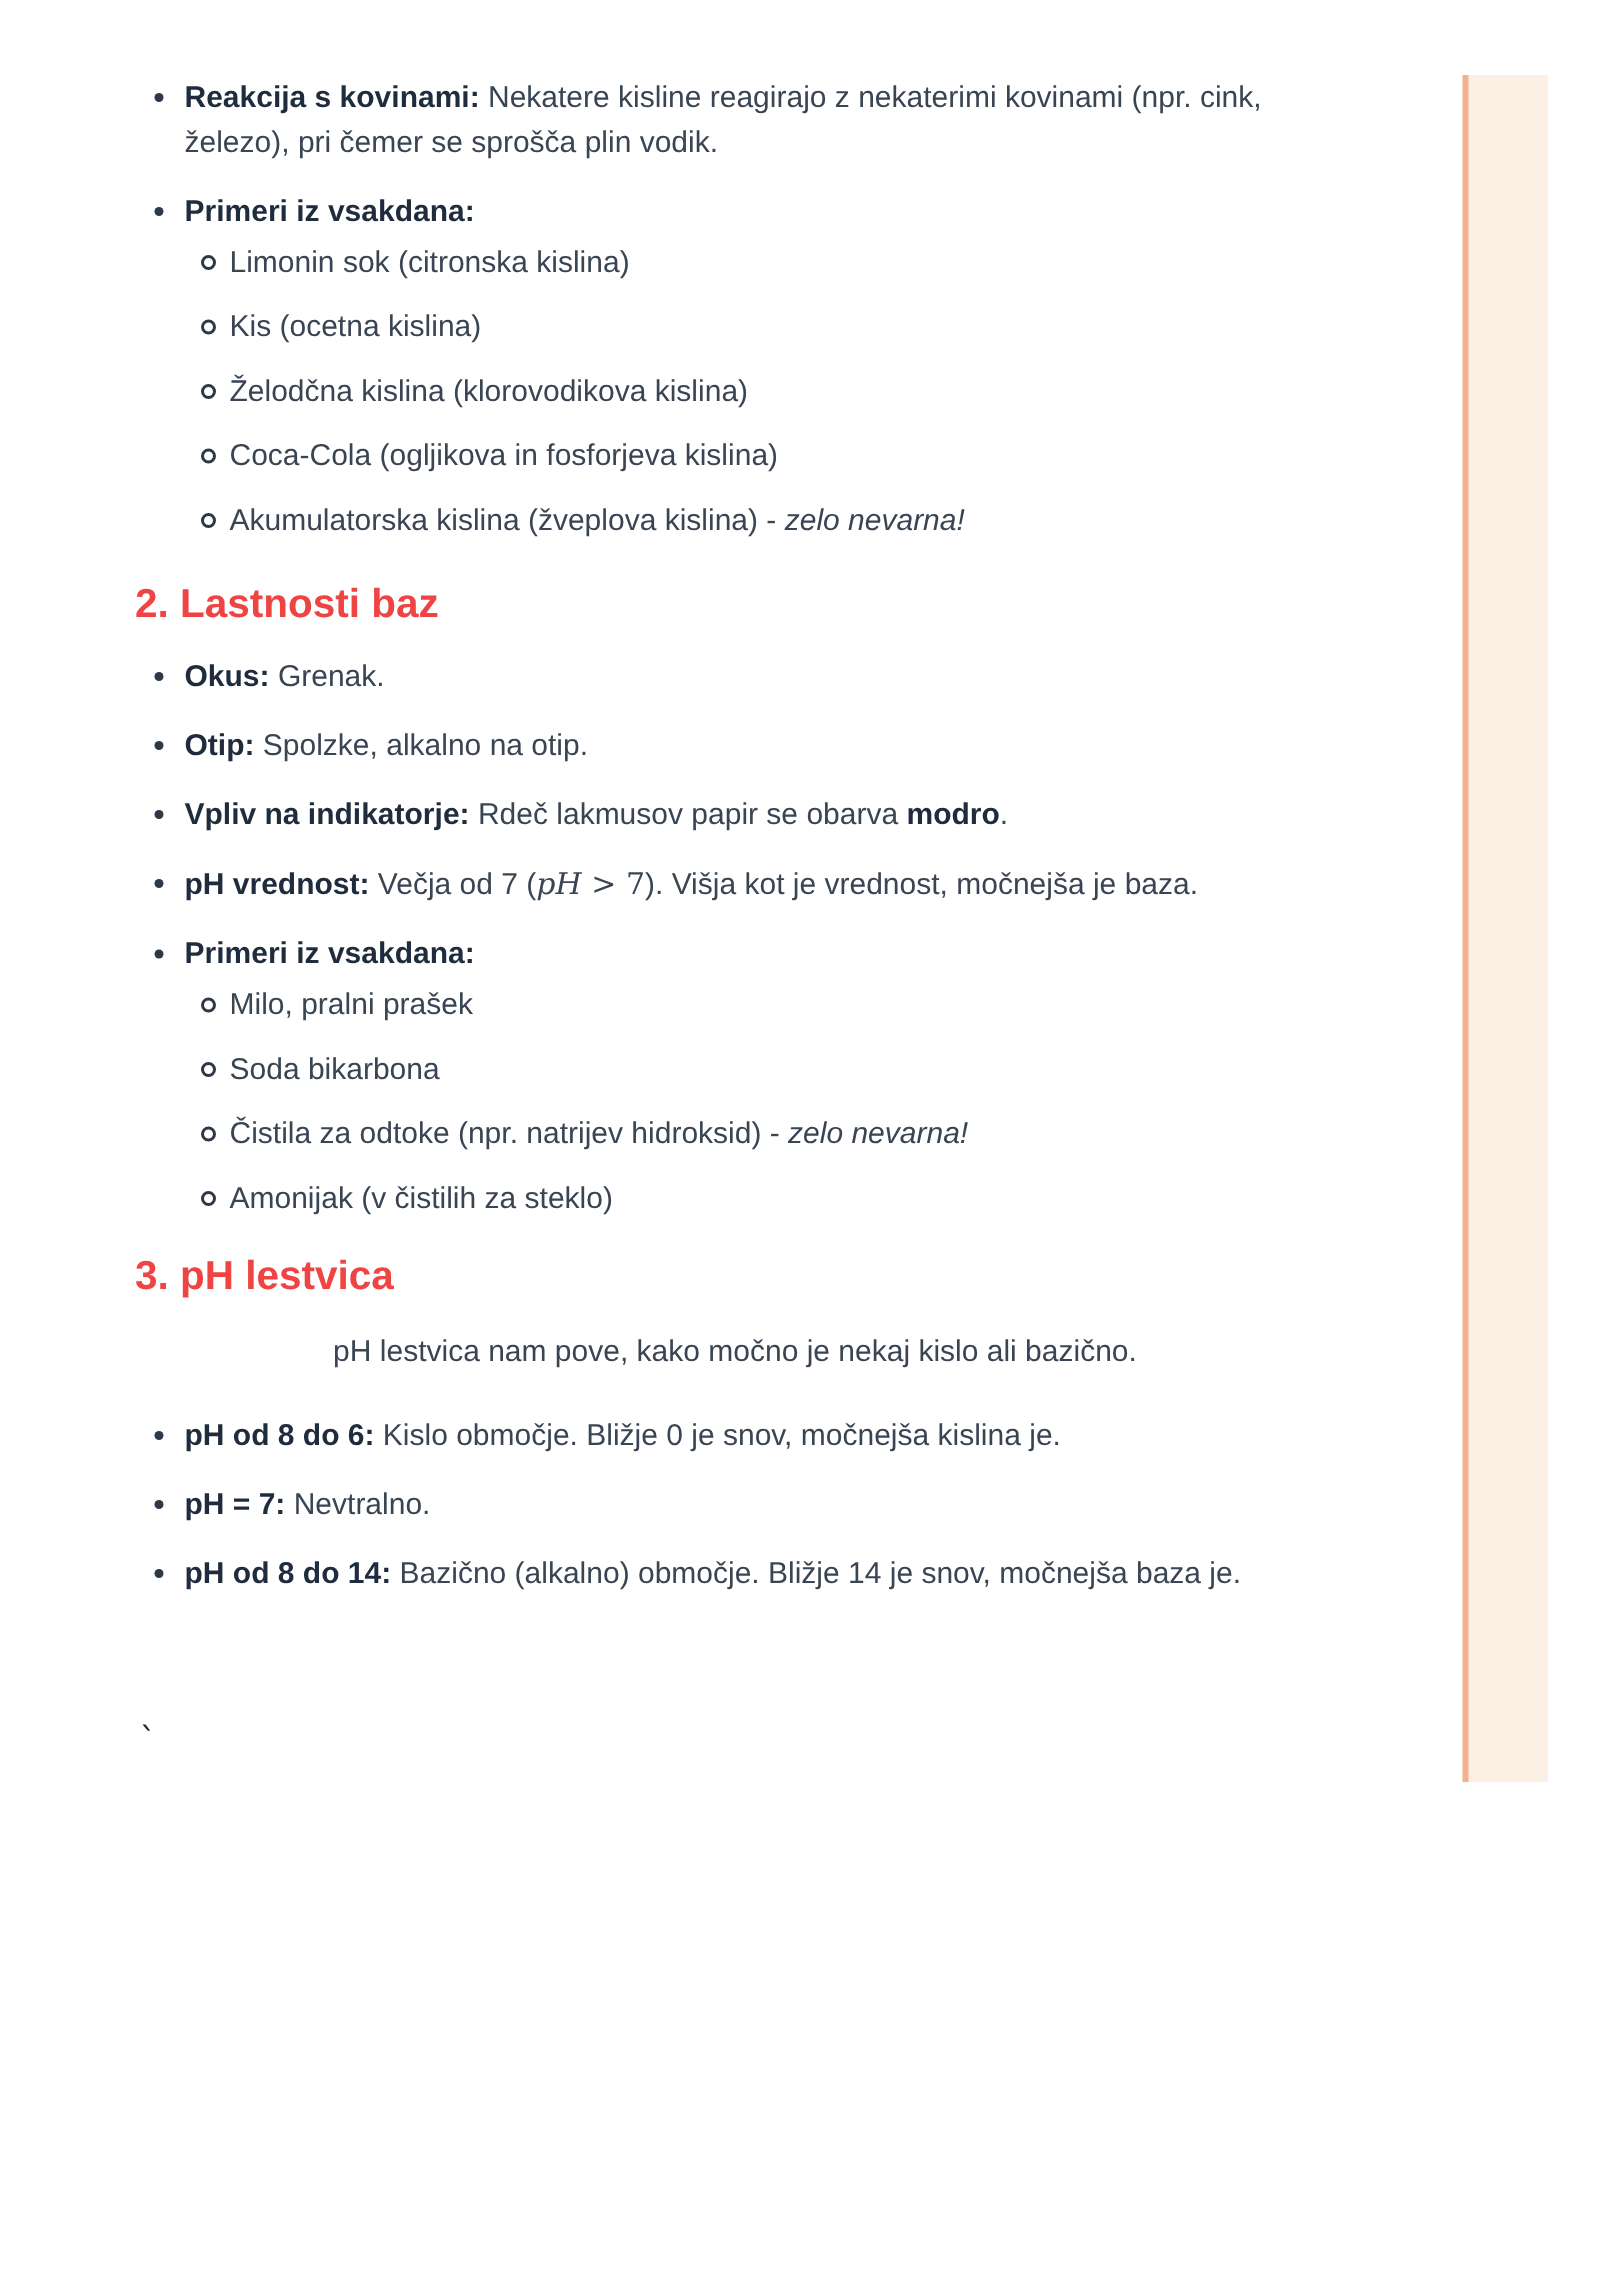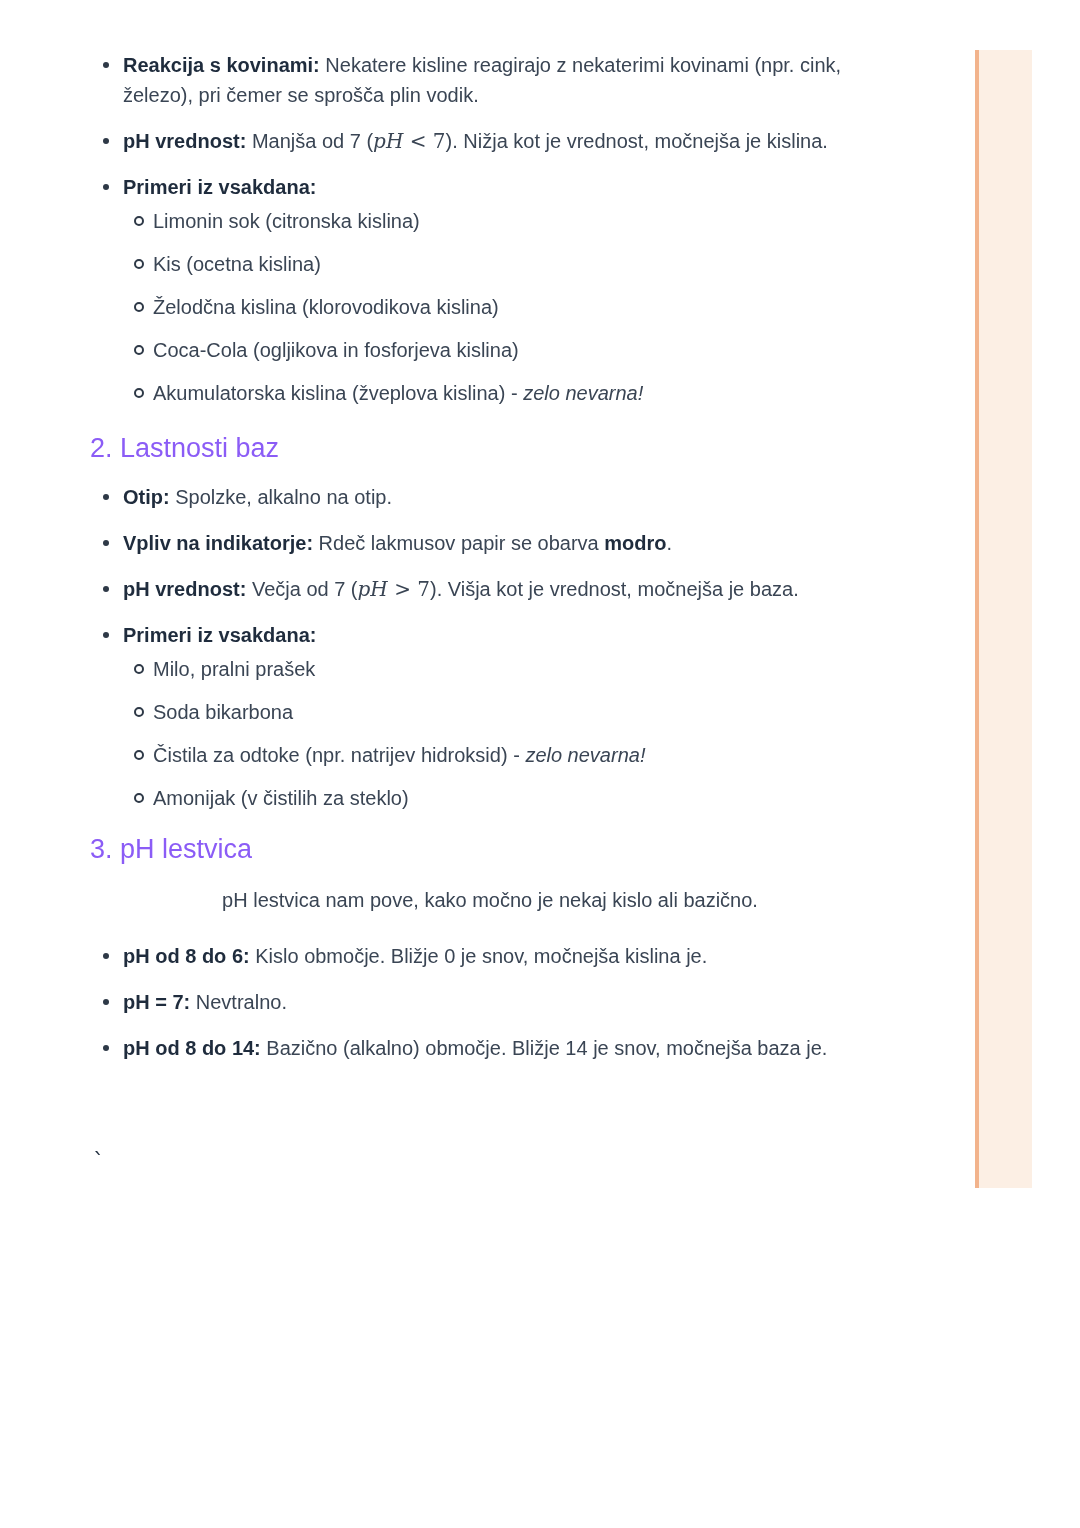--- a/index.html
+++ b/index.html
@@ -29,21 +29,21 @@
     width:6px; height:6px; border-radius:50%; border:2px solid #2E3947; background:transparent;
   }
 
   .seg-bold   { font-weight:bold; color:#1F2C3D; }
   .seg-regular{ color:#3A4554; }
   .seg-italic { font-style:italic; color:#3A4554; }
   .seg-math   { font-family:"DejaVu Serif",serif; font-style:italic; color:#3A4554; }
   .seg-mathrm { font-family:"DejaVu Serif",serif; color:#3A4554; }
 
   h2.heading {
-    color:#8b5cf6; font-size:27px; line-height:32px; font-weight:normal;
+    color:#ef4444; font-size:27px; line-height:32px; font-weight:bold;
     margin:24px 0 18px 0;
   }
   section.first ul.lvl1 { margin-top:0; }
   section.s3 h2.heading { margin-top:20px; margin-bottom:20px; }
   .para { font-size:20px; line-height:30px; color:#3A4554; margin:0 0 26px 0; max-width:800px;text-align:center; }
 
   .stray {
     position:absolute; left:92px; top:1148px; z-index:2;
     font-size:22px; color:#1F2C3D; font-family:"DejaVu Sans Mono",monospace;
   }
@@ -57,34 +57,34 @@
 
 <div class="page">
 
   <div class="stripe"></div>
 
   <main class="content">
 
     <section class="first">
       <ul class="lvl1">
           <li><span><span class="seg-bold">Reakcija s kovinami: </span><span class="seg-regular">Nekatere kisline reagirajo z nekaterimi kovinami (npr. cink, železo), pri čemer se sprošča plin vodik.</span></span></li>
-          <li><span><span class="seg-bold">pH vrednost: </span><span class="seg-regular">Manjša od 7 (</span><span class="seg-math">pH</span><span class="seg-mathrm"> &lt; 7</span><span class="seg-regular">). Nižja kot je vrednost, močnejša je kislina.</span></span></li>
           <li><span><span class="seg-bold">Primeri iz vsakdana:</span></span><ul class="lvl2">
               <li><span><span class="seg-regular">Limonin sok (citronska kislina)</span></span></li>
               <li><span><span class="seg-regular">Kis (ocetna kislina)</span></span></li>
               <li><span><span class="seg-regular">Želodčna kislina (klorovodikova kislina)</span></span></li>
               <li><span><span class="seg-regular">Coca-Cola (ogljikova in fosforjeva kislina)</span></span></li>
               <li><span><span class="seg-regular">Akumulatorska kislina (žveplova kislina) - </span><span class="seg-italic">zelo nevarna!</span></span></li>
             </ul></li>
         </ul>
     </section>
 
     <section class="s2">
       <h2 class="heading">2. Lastnosti baz</h2>
       <ul class="lvl1">
+          <li><span><span class="seg-bold">Okus: </span><span class="seg-regular">Grenak.</span></span></li>
           <li><span><span class="seg-bold">Otip: </span><span class="seg-regular">Spolzke, alkalno na otip.</span></span></li>
           <li><span><span class="seg-bold">Vpliv na indikatorje: </span><span class="seg-regular">Rdeč lakmusov papir se obarva </span><span class="seg-bold">modro</span><span class="seg-regular">.</span></span></li>
           <li><span><span class="seg-bold">pH vrednost: </span><span class="seg-regular">Večja od 7 (</span><span class="seg-math">pH</span><span class="seg-mathrm"> &gt; 7</span><span class="seg-regular">). Višja kot je vrednost, močnejša je baza.</span></span></li>
           <li><span><span class="seg-bold">Primeri iz vsakdana:</span></span><ul class="lvl2">
               <li><span><span class="seg-regular">Milo, pralni prašek</span></span></li>
               <li><span><span class="seg-regular">Soda bikarbona</span></span></li>
               <li><span><span class="seg-regular">Čistila za odtoke (npr. natrijev hidroksid) - </span><span class="seg-italic">zelo nevarna!</span></span></li>
               <li><span><span class="seg-regular">Amonijak (v čistilih za steklo)</span></span></li>
             </ul></li>
         </ul>

